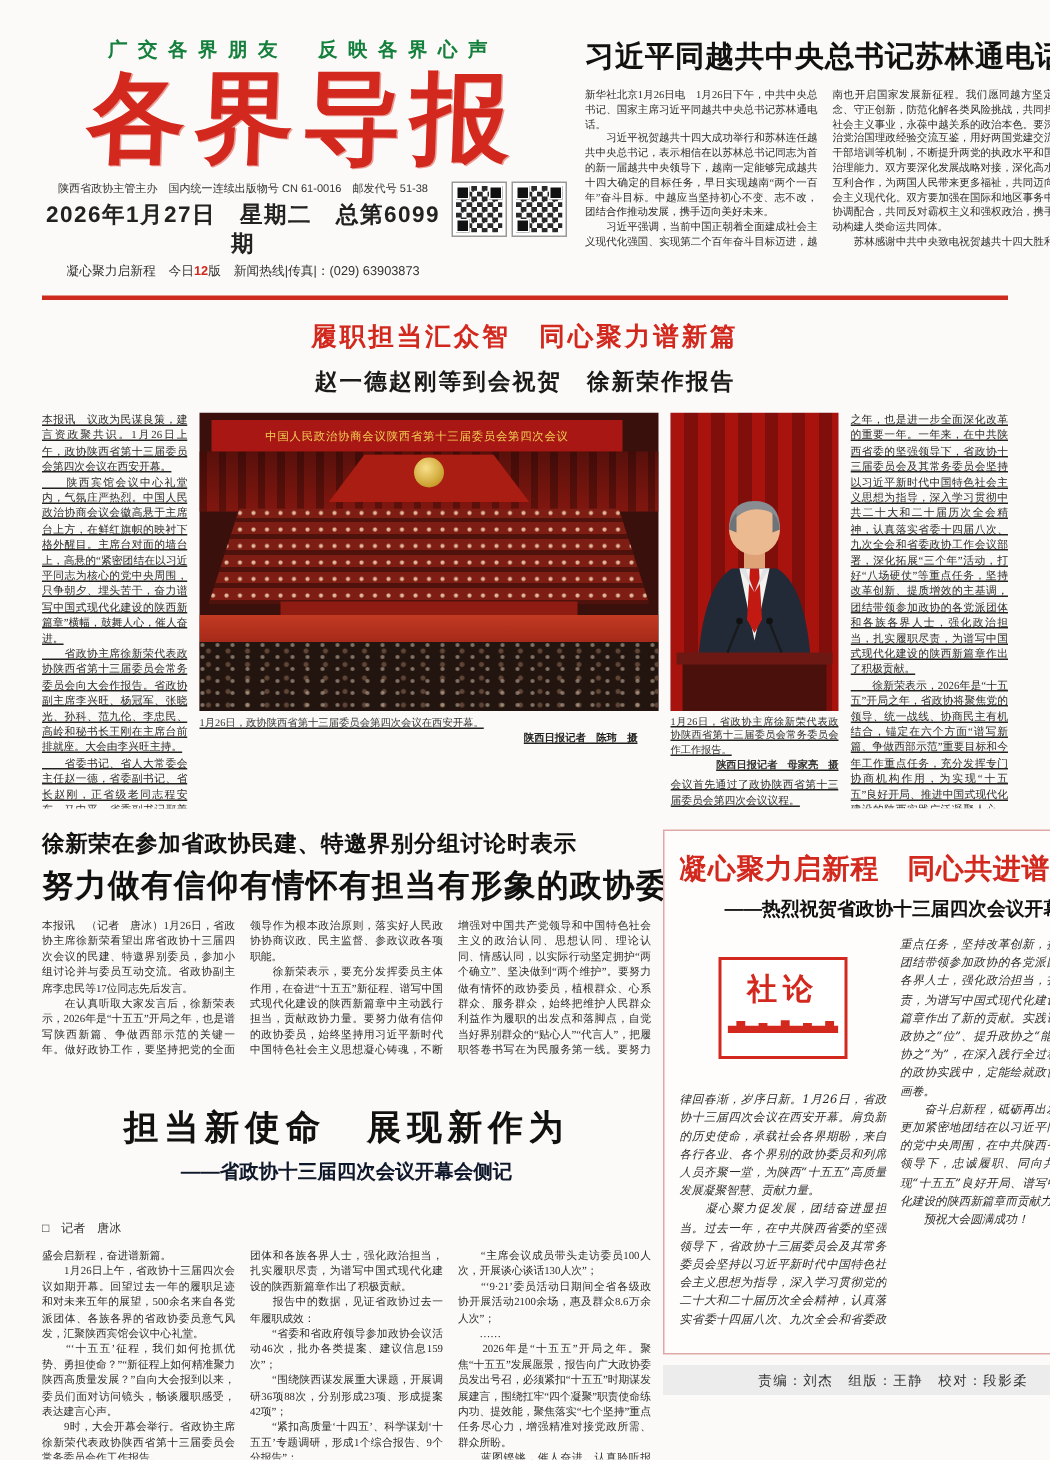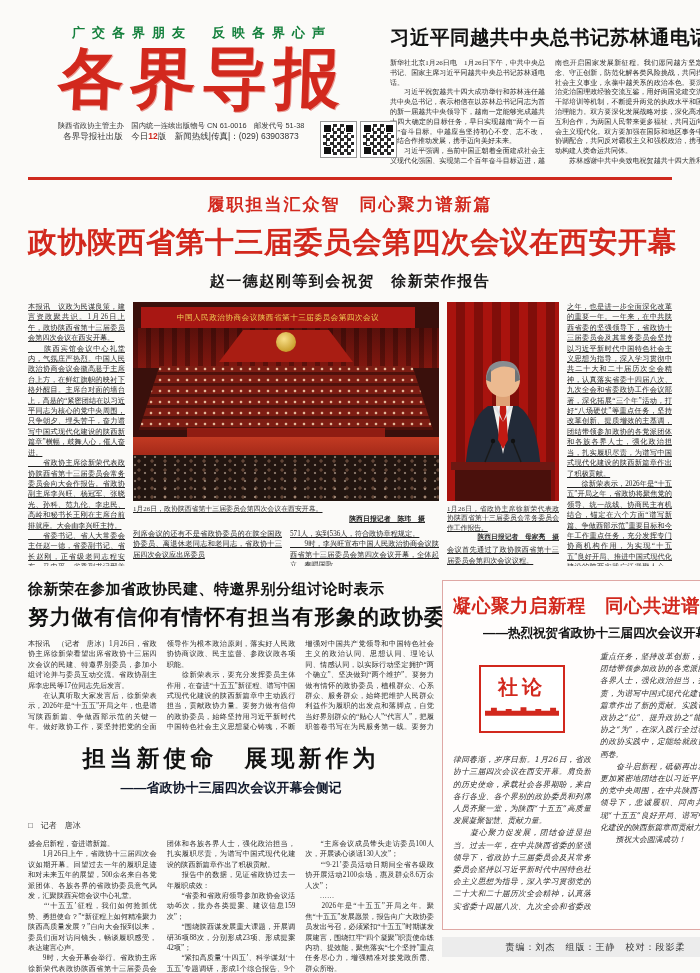--- a/index.html
+++ b/index.html
@@ -4,21 +4,21 @@
 <style>
   html,body{margin:0;padding:0;}
   body{width:700px;height:973px;background:#fbfaf8;font-family:"Liberation Sans",sans-serif;color:#222;position:relative;overflow:hidden;}
   .page{padding:24px 28px 0;width:644px;}
   
   .header{display:flex;gap:14px;align-items:flex-start;}
   .mast{width:348px;}
   .slogan{text-align:center;font-size:13px;letter-spacing:7px;color:#15803d;font-weight:bold;font-family:"Liberation Serif",serif;white-space:nowrap;}
   .mast-title{font-size:66px;line-height:1.12;color:#d2281d;text-align:center;font-weight:900;font-family:"DejaVu Serif",serif;letter-spacing:6px;transform:skewX(-2deg);text-shadow:1px 1px 0 rgba(210,40,29,.45);}
   .mast-info{display:flex;gap:6px;margin-top:4px;}
-  .mast-info-text{flex:1;margin-left:19px;}
+  .mast-info-text{flex:1;}
   .pub-info{font-size:8px;color:#333;text-align:center;white-space:nowrap;transform:scale(.92);transform-origin:center;}
   .date-line{font-size:15px;font-weight:bold;letter-spacing:1px;text-align:center;margin:3px 0;}
   .issue-line{font-size:8.5px;color:#333;text-align:center;white-space:nowrap;}
   .issue-line .red{color:#d2281d;font-weight:bold;}
   .qrs{display:flex;gap:5px;padding-top:2px;}
   .qr{width:31px;height:31px;background:repeating-conic-gradient(#2a2a2a 0 25%,#fff 0 50%) 0 0/7px 7px;border:2px solid #fff;outline:1px solid #999;position:relative;}
   .qr i{position:absolute;width:7px;height:7px;background:#111;border:1.5px solid #fff;}
   .qr i:nth-child(1){top:0;left:0;} .qr i:nth-child(2){top:0;right:0;} .qr i:nth-child(3){bottom:0;left:0;}
   .top-art{flex:1;}
   .top-art-title{font-size:19.5px;font-weight:900;text-align:center;letter-spacing:.5px;white-space:nowrap;color:#111;}
@@ -51,21 +51,21 @@
   .below-row{display:flex;gap:8px;margin-top:5px;}
   .below-row .tiny{flex:1;height:44px;}
   .p2-below{height:30px;margin-top:3px;}
   
   .section-row{display:flex;gap:8px;margin-top:14px;align-items:flex-start;}
   .left-secs{width:406px;}
   .s2-kicker{font-size:15px;font-weight:bold;letter-spacing:.5px;color:#111;}
   .s2-headline{font-size:21px;font-weight:900;text-align:center;letter-spacing:1px;margin-top:4px;color:#111;white-space:nowrap;}
   .s-body{margin-top:8px;column-count:3;column-gap:10px;font-size:7.2px;line-height:10.4px;text-align:justify;color:#2c2c2c;font-family:"Liberation Serif",serif;white-space:pre-line;overflow:hidden;}
   .s2-body{height:96px;}
-  .s3-headline{font-size:23px;font-weight:900;text-align:center;letter-spacing:4px;margin-top:8px;color:#111;white-space:nowrap;}
+  .s3-headline{font-size:23px;font-weight:900;text-align:center;letter-spacing:4px;margin-top:28px;color:#111;white-space:nowrap;}
   .s3-subtitle{font-size:13px;font-weight:bold;text-align:center;margin-top:5px;color:#0f172a;}
   .s3-byline{font-size:8px;color:#333;margin:23px 0 2px;font-family:Liberation Serif, serif;}
   .s3-body{height:178px;}
   
   .ed-col{flex:1;}
   .ed-box{border:1px solid #dfa8a5;background:#fffdfc;padding:12px 10px 8px;height:328px;overflow:hidden;}
   .ed-title{color:#d2281d;font-size:18.5px;font-weight:900;text-align:center;letter-spacing:.5px;white-space:nowrap;}
   .ed-subtitle{font-size:12.5px;font-weight:bold;text-align:center;margin-top:7px;color:#111;}
   .ed-body{display:flex;gap:9px;margin-top:9px;}
   .ed-bcol{flex:1;font-size:7.8px;line-height:12.2px;text-align:justify;color:#2c2c2c;font-style:italic;font-family:"DejaVu Serif",serif;white-space:pre-line;overflow:hidden;height:260px;}
@@ -79,21 +79,22 @@
 
 <div class="page">
 
   <div class="header">
     <div class="mast">
       <div class="slogan">广交各界朋友　反映各界心声</div>
       <div class="mast-title">各界导报</div>
       <div class="mast-info">
         <div class="mast-info-text">
           <div class="pub-info">陕西省政协主管主办　国内统一连续出版物号 CN 61-0016　邮发代号 51-38</div>
-          <div class="issue-line"><span>各界导报社出版　今日</span><span class="red">12</span><span>版　新闻热线|传真|：(029) 63903873</span></div>
+          <div class="date-line">2026年1月27日　星期二　总第6099期</div>
+          <div class="issue-line"><span>凝心聚力启新程　今日</span><span class="red">12</span><span>版　新闻热线|传真|：(029) 63903873</span></div>
         </div>
         <div class="qrs">
           <div class="qr">
               <i></i>
               <i></i>
               <i></i>
             </div>
           <div class="qr">
               <i></i>
               <i></i>
@@ -107,21 +108,20 @@
       <div class="top-art-body tiny-cols">新华社北京1月26日电　1月26日下午，中共中央总书记、国家主席习近平同越共中央总书记苏林通电话。
 　　习近平祝贺越共十四大成功举行和苏林连任越共中央总书记，表示相信在以苏林总书记同志为首的新一届越共中央领导下，越南一定能够完成越共十四大确定的目标任务，早日实现越南“两个一百年”奋斗目标。中越应当坚持初心不变、志不改，团结合作推动发展，携手迈向美好未来。
 　　习近平强调，当前中国正朝着全面建成社会主义现代化强国、实现第二个百年奋斗目标迈进，越南也开启国家发展新征程。我们愿同越方坚定信念、守正创新，防范化解各类风险挑战，共同捍卫社会主义事业，永葆中越关系的政治本色。要深化治党治国理政经验交流互鉴，用好两国党建交流、干部培训等机制，不断提升两党的执政水平和国家治理能力。双方要深化发展战略对接，深化高水平互利合作，为两国人民带来更多福祉，共同迈向社会主义现代化。双方要加强在国际和地区事务中的协调配合，共同反对霸权主义和强权政治，携手推动构建人类命运共同体。
 　　苏林感谢中共中央致电祝贺越共十四大胜利召开，感谢习近平总书记对他再次当选越共中央总书记的良好祝愿，表示此次会议介绍了越共十四大的主要成果，强调越南党和国家愿同中方携手并肩，按照“六个更”的要求，不断深化社会主义友好邻邦之间的友好合作。中国的发展始终为越南发展提供启迪和宝贵经验。越南将坚持一个中国政策，继续支持习近平总书记提出的人类命运共同体理念和“一带一路”倡议以及四大全球倡议，愿同中方加强政治互信，促进外交国防和公安等领域合作，深化各领域务实合作，扩大两国人民友好交往，妥善管控海上分歧，携手维护多边主义，反对保护主义，推动构建中越命运共同体。
 　　习近平请苏林转达对越南同志和越南人民的问候，祝愿两国人民幸福安康。</div>
     </div>
   </div>
   <div class="red-rule"></div>
 
   <div class="kicker">履职担当汇众智　同心聚力谱新篇</div>
-  <div class="headline">政协陕西省第十三届委员会第四次会议在西安开幕</div>
   <div class="deck">赵一德赵刚等到会祝贺　徐新荣作报告</div>
 
   <div class="main-row">
     <div class="tiny col-l">本报讯　议政为民谋良策，建言资政聚共识。1月26日上午，政协陕西省第十三届委员会第四次会议在西安开幕。
 　　陕西宾馆会议中心礼堂内，气氛庄严热烈。中国人民政治协商会议会徽高悬于主席台上方，在鲜红旗帜的映衬下格外醒目。主席台对面的墙台上，高悬的“紧密团结在以习近平同志为核心的党中央周围，只争朝夕、埋头苦干，奋力谱写中国式现代化建设的陕西新篇章”横幅，鼓舞人心，催人奋进。
 　　省政协主席徐新荣代表政协陕西省第十三届委员会常务委员会向大会作报告。省政协副主席李兴旺、杨冠军、张晓光、孙科、范九伦、李忠民、高岭和秘书长王刚在主席台前排就座。大会由李兴旺主持。
 　　省委书记、省人大常委会主任赵一德，省委副书记、省长赵刚，正省级老同志程安东、马中平，省委副书记邢善萍，省委常委王兴宁、孙大光、刘强、龚维杰、李明远、张勇、王海鹏，省人大常委会副主任，省政府副省长，省军区司令员，省高级人民法院院长，省人民检察院检察长，武警总队司令员、政委，其他副省级领导和十三届省政协各位副主席到会祝贺。</div>
 
     <div class="photo1-col">
       <div class="photo1">
@@ -132,25 +132,20 @@
         <div class="p1-banner">中国人民政治协商会议陕西省第十三届委员会第四次会议</div>
         <div class="p1-tiers"></div>
         <div class="p1-table"></div>
         <div class="p1-front"></div>
         <div class="p1-aud"></div>
       </div>
       <div class="cap-row">
         <span class="cap">1月26日，政协陕西省第十三届委员会第四次会议在西安开幕。</span>
       </div>
       <div class="credit" style="text-align:right;font-size:6.9px;font-family:'Liberation Serif',serif;">陕西日报记者　陈玮　摄</div>
-      <div class="below-row">
-        <div class="tiny">列席会议的还有不是省政协委员的在陕全国政协委员、离退休老同志和老同志，省政协十三届四次会议应出席委员</div>
-        <div class="tiny">571人，实到536人，符合政协章程规定。
-　　9时，李兴旺宣布中国人民政治协商会议陕西省第十三届委员会第四次会议开幕，全体起立，奏唱国歌。</div>
-      </div>
     </div>
 
     <div class="photo2-col">
       <div class="photo2">
         <svg viewBox="0 0 112 200">
           <rect x="49" y="92" width="14" height="14" fill="#dfa276"></rect>
           <path d="M18 172 Q21 116 41 104 L71 104 Q91 116 94 172 Z" fill="#222a38"></path>
           <path d="M46 104 L56 152 L66 104 Z" fill="#f4f2ee"></path>
           <path d="M53 104 L59 104 L61 138 L56 147 L51 138 Z" fill="#c21a13"></path>
           <path d="M46 104 L56 120 L50 104 Z" fill="#dfe2e6"></path>

